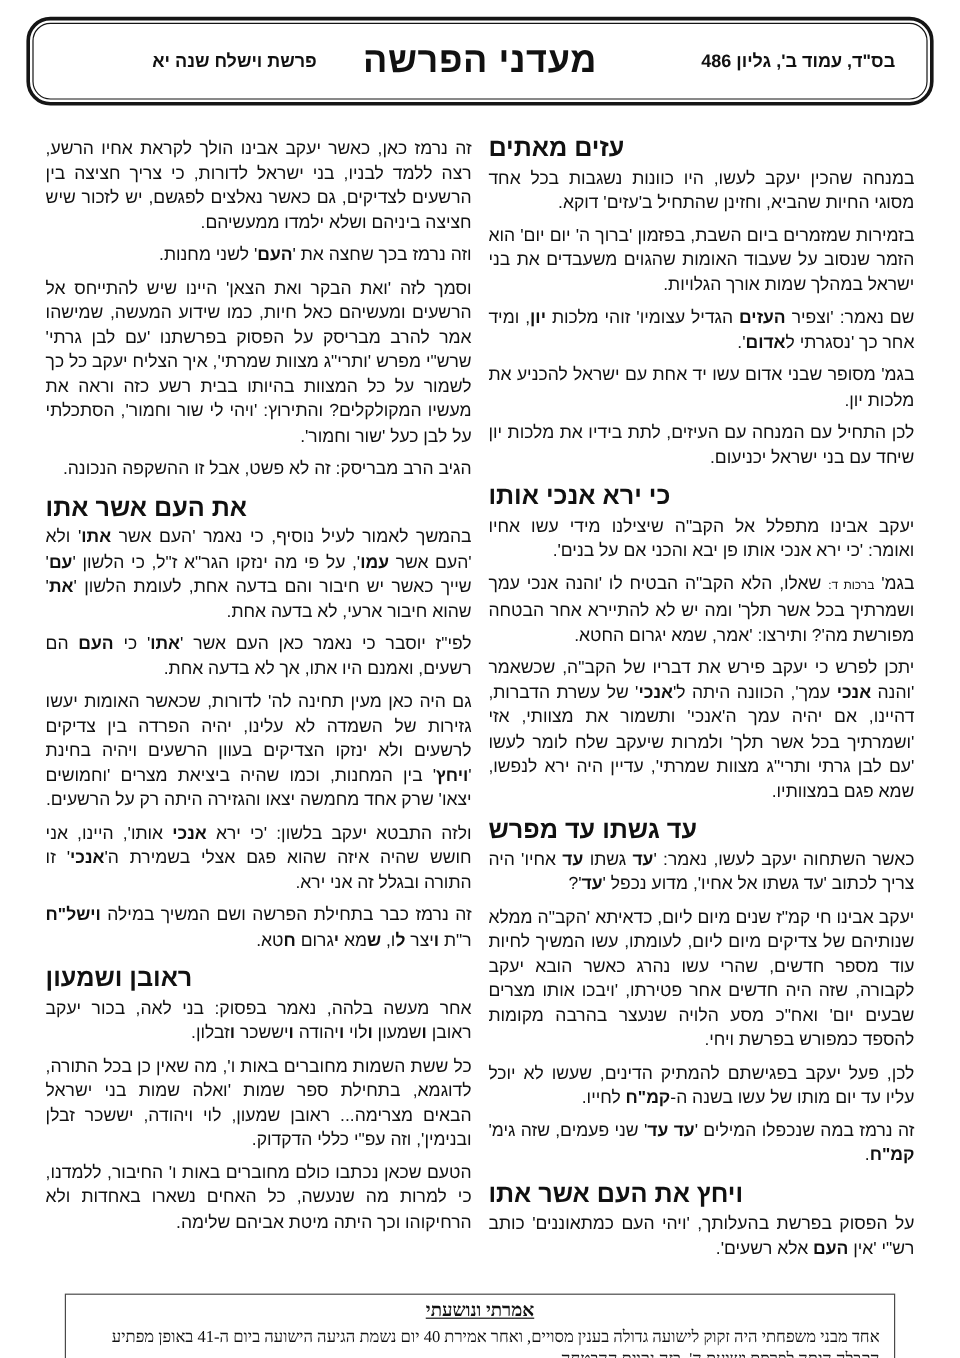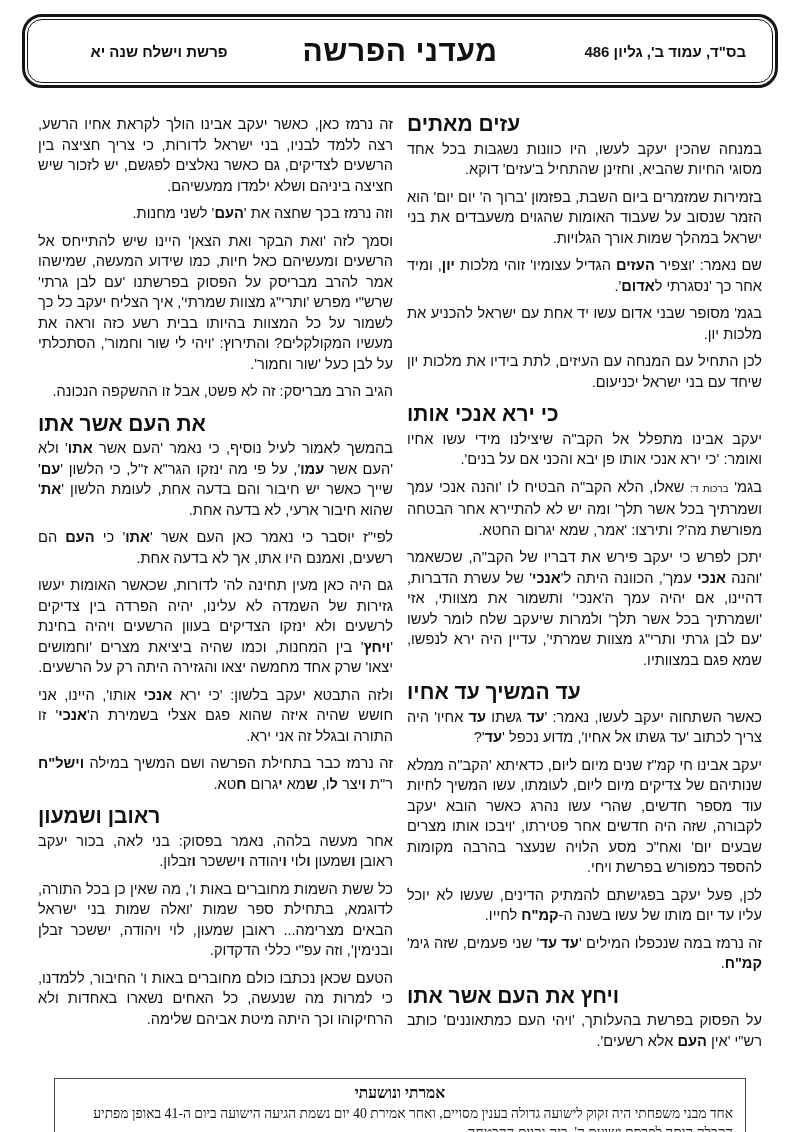--- a/index.html
+++ b/index.html
@@ -11,37 +11,37 @@
   .page{box-sizing:border-box;width:800px;padding:14px 22px 10px;}
   
   .masthead-outer{border:3px solid #151515;border-radius:20px;padding:2px;}
   .masthead-inner{
     border:1.5px solid #151515;border-radius:15px;
     height:62px;display:flex;align-items:center;justify-content:space-between;
     padding:0 26px;
   }
   .mh-side{font-weight:bold;font-size:15px;width:210px;white-space:nowrap;}
   .mh-right{text-align:right;}
-  .mh-left{text-align:center;}
+  .mh-left{text-align:right;}
   .mh-title{font-weight:bold;font-size:30px;text-align:center;letter-spacing:0.5px;}
   
   .columns{display:flex;gap:14px;margin:26px 16px 0;}
   .col{flex:1;min-width:0;font-size:14.6px;line-height:20.5px;text-align:justify;}
   .col p{margin:0 0 7px;}
   .col .hd{font-weight:bold;font-size:21px;text-align:left;margin:12px 0 4px;}
   .col .hd:first-child{margin-top:0;}
   .b{font-weight:bold;}
   .sm{font-size:10px;}
   
   .footer-box{
     margin:20px 32px 0;border:1.3px solid #4a4a4a;
     text-align:center;padding:5px 12px 10px;
     font-family:"Liberation Serif","DejaVu Serif",serif;
   }
-  .fb-title{font-weight:bold;font-size:15.5px;margin-bottom:2px;}
+  .fb-title{font-weight:bold;text-decoration:underline;font-size:15.5px;margin-bottom:2px;}
   .fb-line{font-size:13.8px;line-height:19px;text-align:right;}
 </style>
 </head>
 <body>
 
 <div class="page">
 
   <div class="masthead-outer">
     <div class="masthead-inner">
       <div class="mh-side mh-right">בס"ד, עמוד ב', גליון 486</div>
@@ -55,21 +55,21 @@
         <div class="hd">עזים מאתים</div>
         <p><span>במנחה שהכין יעקב לעשו, היו כוונות נשגבות בכל אחד מסוגי החיות שהביא, וחזינן שהתחיל ב'עזים' דוקא.</span></p>
         <p><span>בזמירות שמזמרים ביום השבת, בפזמון 'ברוך ה' יום יום' הוא הזמר שנסוב על שעבוד האומות שהגוים משעבדים את בני ישראל במהלך שמות אורך הגלויות.</span></p>
         <p><span>שם נאמר: 'וצפיר </span><span class="b">העזים</span><span> הגדיל עצומיו' זוהי מלכות </span><span class="b">יון</span><span>, ומיד אחר כך 'נסגרתי ל</span><span class="b">אדום</span><span>'.</span></p>
         <p><span>בגמ' מסופר שבני אדום עשו יד אחת עם ישראל להכניע את מלכות יון.</span></p>
         <p><span>לכן התחיל עם המנחה עם העיזים, לתת בידיו את מלכות יון שיחד עם בני ישראל יכניעום.</span></p>
         <div class="hd">כי ירא אנכי אותו</div>
         <p><span>יעקב אבינו מתפלל אל הקב"ה שיצילנו מידי עשו אחיו ואומר: 'כי ירא אנכי אותו פן יבא והכני אם על בנים'.</span></p>
         <p><span>בגמ' </span><span class="sm">ברכות ד:</span><span> שאלו, הלא הקב"ה הבטיח לו 'והנה אנכי עמך ושמרתיך בכל אשר תלך' ומה יש לא להתיירא אחר הבטחה מפורשת מה'? ותירצו: 'אמר, שמא יגרום החטא.</span></p>
         <p><span>יתכן לפרש כי יעקב פירש את דבריו של הקב"ה, שכשאמר 'והנה </span><span class="b">אנכי</span><span> עמך', הכוונה היתה ל'</span><span class="b">אנכי</span><span>' של עשרת הדברות, דהיינו, אם יהיה עמך ה'אנכי' ותשמור את מצוותי, אזי 'ושמרתיך בכל אשר תלך' ולמרות שיעקב שלח לומר לעשו 'עם לבן גרתי ותרי"ג מצוות שמרתי', עדיין היה ירא לנפשו, שמא פגם במצוותיו.</span></p>
-        <div class="hd">עד המשיך עד אחיו</div>
+        <div class="hd">עד גשתו עד מפרש</div>
         <p><span>כאשר השתחוה יעקב לעשו, נאמר: '</span><span class="b">עד</span><span> גשתו </span><span class="b">עד</span><span> אחיו' היה צריך לכתוב 'עד גשתו אל אחיו', מדוע נכפל '</span><span class="b">עד</span><span>'?</span></p>
         <p><span>יעקב אבינו חי קמ"ז שנים מיום ליום, כדאיתא 'הקב"ה ממלא שנותיהם של צדיקים מיום ליום, לעומתו, עשו המשיך לחיות עוד מספר חדשים, שהרי עשו נהרג כאשר הובא יעקב לקבורה, שזה היה חדשים אחר פטירתו, 'ויבכו אותו מצרים שבעים יום' ואח"כ מסע הלויה שנעצר בהרבה מקומות להספד כמפורש בפרשת ויחי.</span></p>
         <p><span>לכן, פעל יעקב בפגישתם להמתיק הדינים, שעשו לא יוכל עליו עד יום מותו של עשו בשנה ה-</span><span class="b">קמ"ח</span><span> לחייו.</span></p>
         <p><span>זה נרמז במה שנכפלו המילים '</span><span class="b">עד עד</span><span>' שני פעמים, שזה גימ' </span><span class="b">קמ"ח</span><span>.</span></p>
         <div class="hd">ויחץ את העם אשר אתו</div>
         <p><span>על הפסוק בפרשת בהעלותך, 'ויהי העם כמתאוננים' כותב רש"י 'אין </span><span class="b">העם</span><span> אלא רשעים'.</span></p>
       </div>
       <div class="col">
         <p><span>זה נרמז כאן, כאשר יעקב אבינו הולך לקראת אחיו הרשע, רצה ללמד לבניו, בני ישראל לדורות, כי צריך חציצה בין הרשעים לצדיקים, גם כאשר נאלצים לפגשם, יש לזכור שיש חציצה ביניהם ושלא ילמדו ממעשיהם.</span></p>
         <p><span>וזה נרמז בכך שחצה את '</span><span class="b">העם</span><span>' לשני מחנות.</span></p>

